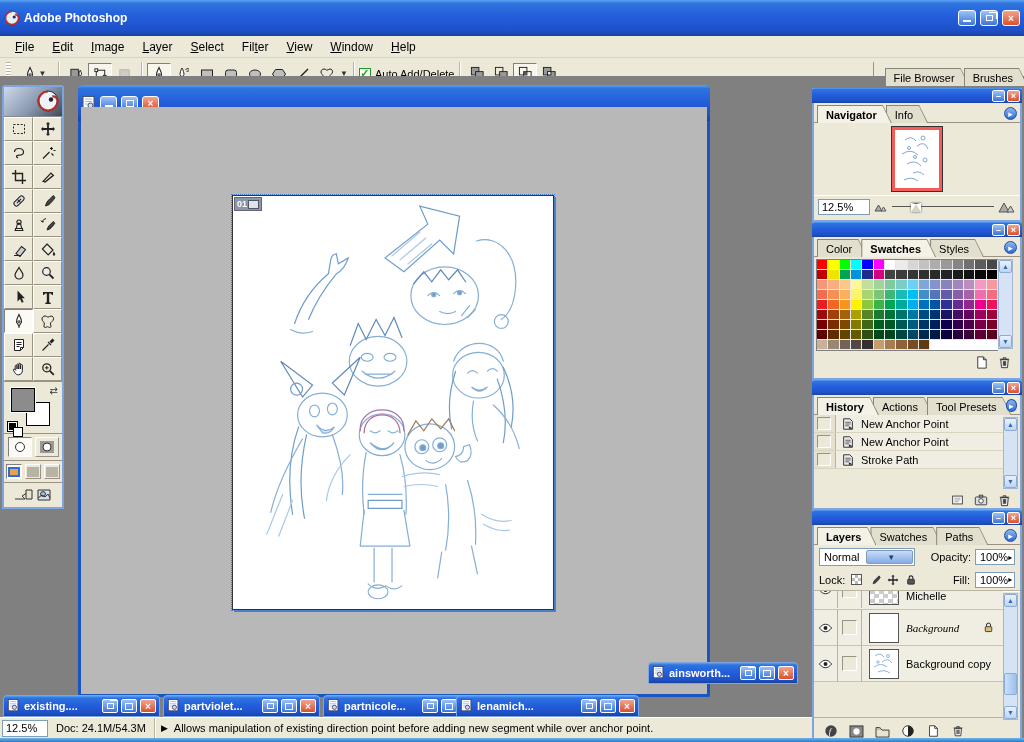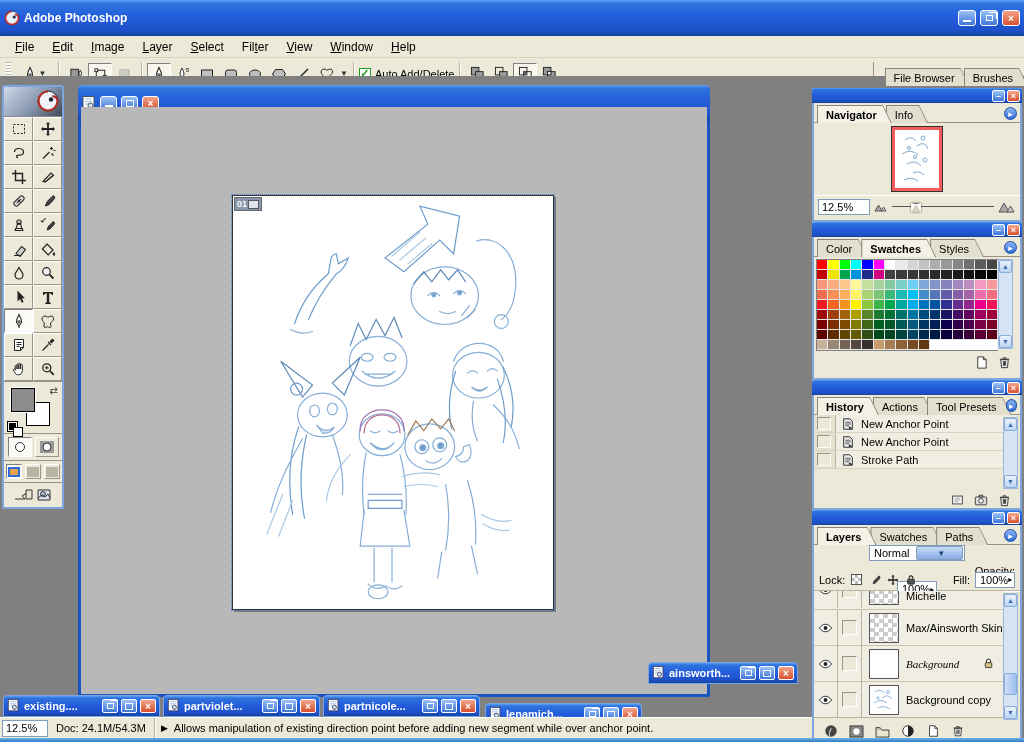--- a/index.html
+++ b/index.html
@@ -73,21 +73,21 @@
   .h-row { display:flex; align-items:center; height:18px; background:#F0EEE2; border-bottom:1px solid #D8D4C0; }
   .h-well { width:22px; align-self:stretch; border-right:1px solid #B8B4A0; background:#E4E1D0; display:flex; align-items:center; position:relative; }
   .h-well .box { width:14px; height:13px; margin-left:3px; background:#ECE9D8; border:1px solid; border-color:#9A9384 #fff #fff #9A9384; }
   .h-well .ptr { position:absolute; right:-1px; width:0; height:0; border-top:5px solid transparent; border-bottom:5px solid transparent; border-left:7px solid #fff; filter:drop-shadow(0 0 1px #333); }
   .h-row.selected { background:#316AC5; }
   .h-row.selected .h-label { color:#fff; font-weight:bold; }
   .h-label { margin-left:6px; }
   .h-icon { margin-left:5px; display:flex; }
 
   
-  .blend-row { height:24px; display:flex; align-items:center; gap:4px; padding:0 5px;flex-direction:column; }
+  .blend-row { height:24px; display:flex; align-items:center; gap:4px; padding:0 5px; }
   .combo { width:96px; height:18px; background:#fff; border:1px solid #7F9DB9; display:flex; align-items:center; }
   .combo span { flex:1; padding-left:4px; }
   .combo .cbtn { width:15px; height:14px; margin-right:1px; border-radius:2px; background:linear-gradient(180deg,#C8DCF8,#86ABE4); border:1px solid #7F9DB9; color:#1C3E7C; font-size:8px; display:flex; align-items:center; justify-content:center; }
   .pctfield { width:40px; height:16px; display:flex; align-items:center; justify-content:space-between; padding:1px 2px 1px 4px; }
   .lock-row { height:22px; display:flex; align-items:center; gap:5px; padding:0 5px; border-bottom:1px solid #B8B4A0; box-shadow:0 1px 0 #fff; }
   .lk { width:13px; height:13px; display:flex; align-items:center; justify-content:center; }
   .checker-sm { width:11px; height:11px; border:1px solid #555; background:conic-gradient(#BBB 25%,#fff 0 50%,#BBB 0 75%,#fff 0); background-size:6px 6px; }
   .layers-list { overflow:hidden; border-bottom:1px solid #B8B4A0; }
   .layer-row { display:flex; align-items:center; height:36px; background:#F0EEE2; border-bottom:1px solid #C8C4B0; }
   .layer-row.partial { height:19px; overflow:hidden; }
@@ -959,35 +959,20 @@
             <div class="lr-inner">
               <span class="eye-well">
                 <svg width="15" height="12" viewBox="0 0 16 12">
                   <path d="M1.5 6c2-2.6 4.3-4 6.5-4s4.5 1.4 6.5 4c-2 2.6-4.3 4-6.5 4S3.5 8.6 1.5 6z" fill="#fff" stroke="#222"></path>
                   <circle cx="8" cy="6" r="2.1" fill="#222"></circle>
                 </svg>
               </span>
               <span class="link-well">
                 <span class="box"></span>
               </span>
-              <div class="thumb checker"></div>
-              <span class="lname">Max/Ainsworth Skin</span>
-            </div>
-          </div>
-          <div class="layer-row">
-            <div class="lr-inner">
-              <span class="eye-well">
-                <svg width="15" height="12" viewBox="0 0 16 12">
-                  <path d="M1.5 6c2-2.6 4.3-4 6.5-4s4.5 1.4 6.5 4c-2 2.6-4.3 4-6.5 4S3.5 8.6 1.5 6z" fill="#fff" stroke="#222"></path>
-                  <circle cx="8" cy="6" r="2.1" fill="#222"></circle>
-                </svg>
-              </span>
-              <span class="link-well">
-                <span class="box"></span>
-              </span>
               <div class="thumb "></div>
               <span class="lname italic">Background</span>
               <span class="llock">
                 <svg width="13" height="13" viewBox="0 0 16 16">
                   <rect x="4" y="7" width="8" height="6" rx="1" fill="#D8C080" stroke="#222"></rect>
                   <path d="M5.5 7V5a2.5 2.5 0 0 1 5 0v2" fill="none" stroke="#222" stroke-width="1.2"></path>
                 </svg>
               </span>
             </div>
           </div>
@@ -1106,21 +1091,21 @@
         </span>
         <span class="lbl">partnicole...</span>
         <span class="wbtn">
           <span class="rest"></span>
         </span>
         <span class="wbtn">
           <span class="maxi"></span>
         </span>
         <span class="wbtn close">×</span>
       </div>
-      <div class="task-item xp-grad" style="left: 485px; top: 619px; width: 157px; margin-top: 8px;">
+      <div class="task-item xp-grad" style="left: 456px; top: 619px; width: 183px;">
         <span>
           <svg width="14" height="14" viewBox="0 0 16 16">
             <rect x="1.5" y="0.5" width="11" height="13" fill="#fff" stroke="#446"></rect>
             <path d="M3.5 3h7M3.5 5.5h7M3.5 8h4" stroke="#9CB8DC"></path>
             <circle cx="8.5" cy="9.5" r="2.4" fill="#C8DCF0" stroke="#446"></circle>
           </svg>
         </span>
         <span class="lbl">lenamich...</span>
         <span class="wbtn">
           <span class="rest"></span>

